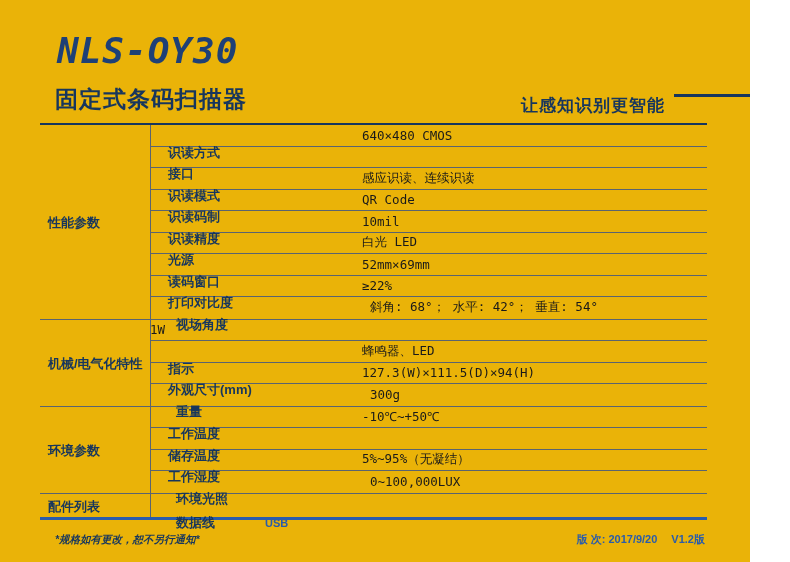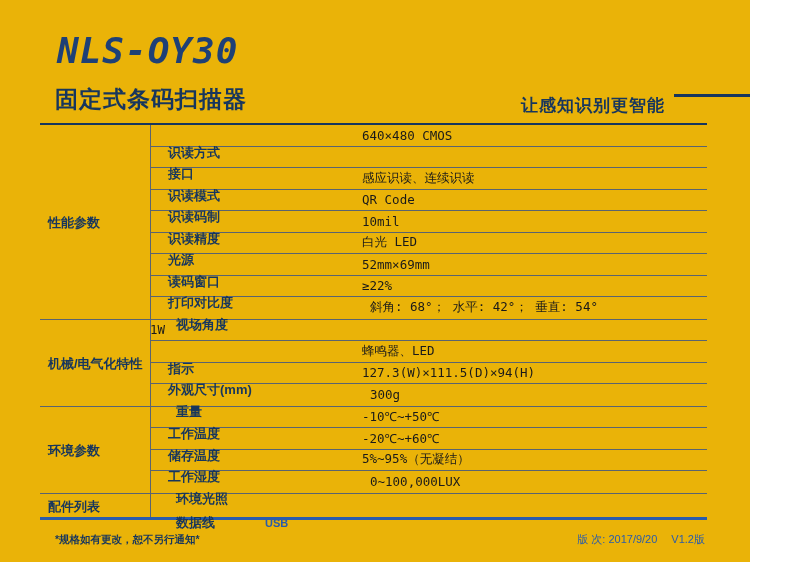--- a/index.html
+++ b/index.html
@@ -87,24 +87,24 @@
     font-family:"DejaVu Sans Mono","Liberation Mono",monospace;
     font-size:12.5px;color:var(--value-ink);
     white-space:nowrap;
   }
   
   .footer{
     position:relative;height:40px;margin:0 45px 0 55px;
     display:flex;justify-content:space-between;align-items:center;
   }
   .footer-note{
-    font-size:10.5px;font-weight:bold;color:var(--navy);
+    font-size:10.5px;font-weight:bold;color:var(--navy);font-style:italic;
   }
   .footer-version{
-    font-size:11px;font-weight:normal;color:var(--accent-blue);
+    font-size:11px;font-weight:bold;color:var(--accent-blue);
     display:flex;gap:14px;padding-left:36px;
   }
 </style>
 </head>
 <body>
 
 <div class="page">
 
   <div class="header">
     <div class="model-title">NLS-OY30</div>
@@ -182,21 +182,20 @@
 
     <div class="section">
       <div class="section-label">环境参数</div>
       <div class="section-rows">
         <div class="row">
           <div class="param">工作温度</div>
           <div class="value">-10℃~+50℃</div>
         </div>
         <div class="row">
           <div class="param">储存温度</div>
-          <div class="value">-20℃~+60℃</div>
         </div>
         <div class="row">
           <div class="param">工作湿度</div>
           <div class="value">5%~95%（无凝结）</div>
         </div>
         <div class="row">
           <div class="param">环境光照</div>
           <div class="value">0~100,000LUX</div>
         </div>
       </div>

